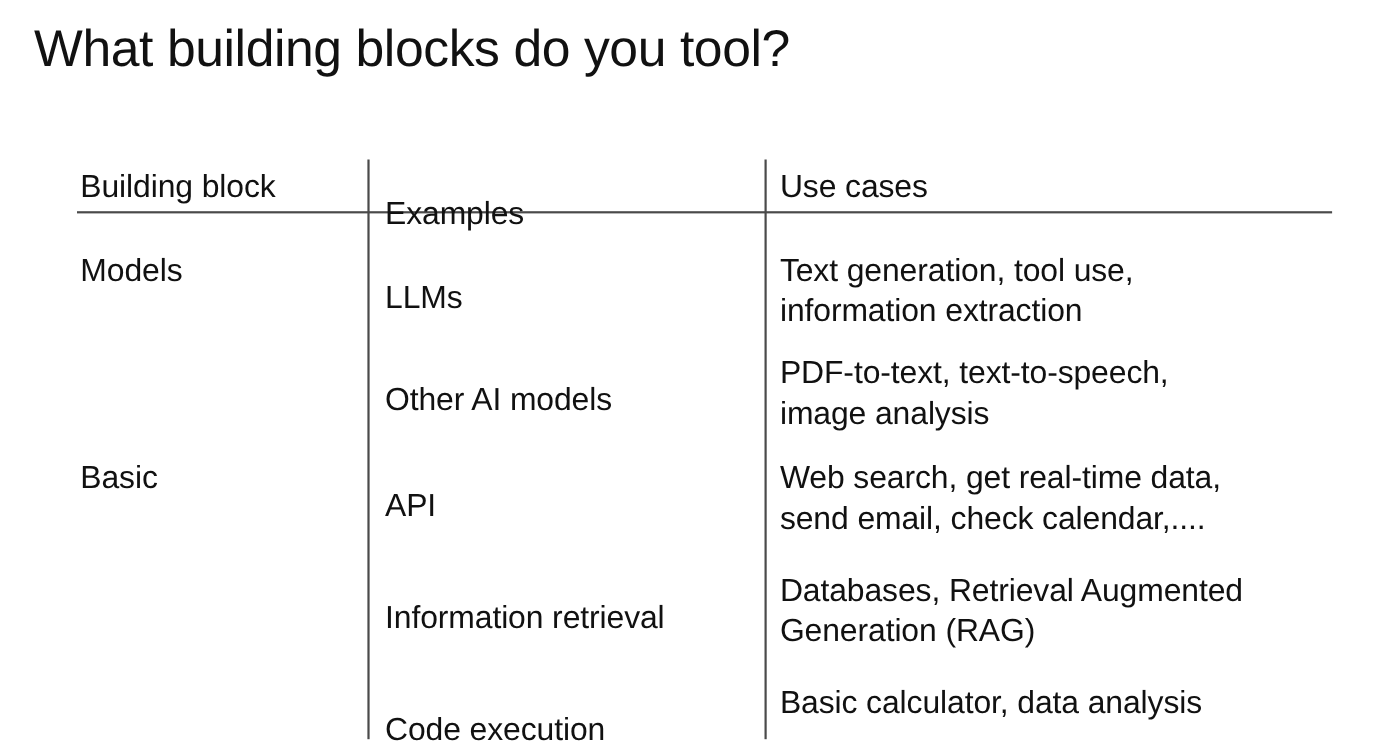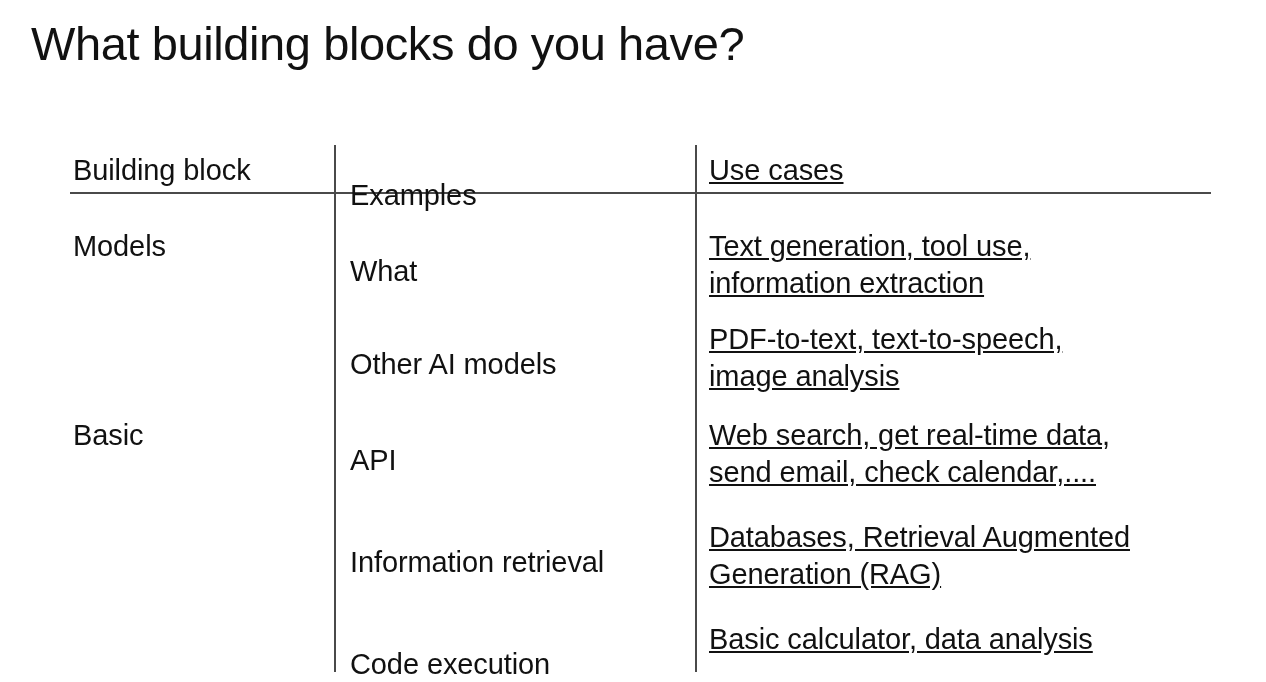--- a/index.html
+++ b/index.html
@@ -71,57 +71,57 @@
     position: absolute;
     font-size: 29px;
     line-height: 37px;
     font-weight: 400;
     color: #111111;
     letter-spacing: -0.1px;
   }
 
   .cell.col-a { left: 73px;  width: 250px; }
   .cell.col-b { left: 350px; width: 335px; margin-top: 25px; }
-  .cell.col-c { left: 709px; width: 520px; text-decoration: underline; }
+  .cell.col-c { left: 709px; width: 520px; }
 
   .cell.header {
     top: 12px;
   }
 
   .row-1 .cell { top: 88px; }
   .row-2 .cell { top: 181px; }
   .row-3 .cell { top: 277px; }
   .row-4 .cell { top: 379px; }
   .row-5 .cell { top: 481px; }
 
   .cell .line { display: block; white-space: nowrap; }
   .cell.col-c .line { white-space: nowrap; }
 </style>
 </head>
 <body>
 
 <div class="slide">
 
-  <div class="slide-title">What building blocks do you have?</div>
+  <div class="slide-title">What building blocks do you tool?</div>
 
   <div class="table-wrap">
 
     <div class="v-rule rule-1"></div>
     <div class="v-rule rule-2"></div>
     <div class="h-rule"></div>
 
     <div class="grid">
 
       <div class="cell col-a header">Building block</div>
       <div class="cell col-b header">Examples</div>
       <div class="cell col-c header">Use cases</div>
 
       <div class="row-1">
         <div class="cell col-a">Models</div>
-        <div class="cell col-b">What</div>
+        <div class="cell col-b">LLMs</div>
         <div class="cell col-c">
           <span class="line">Text generation, tool use,</span>
           <span class="line">information extraction</span>
         </div>
       </div>
 
       <div class="row-2">
         <div class="cell col-a"></div>
         <div class="cell col-b">Other AI models</div>
         <div class="cell col-c">

